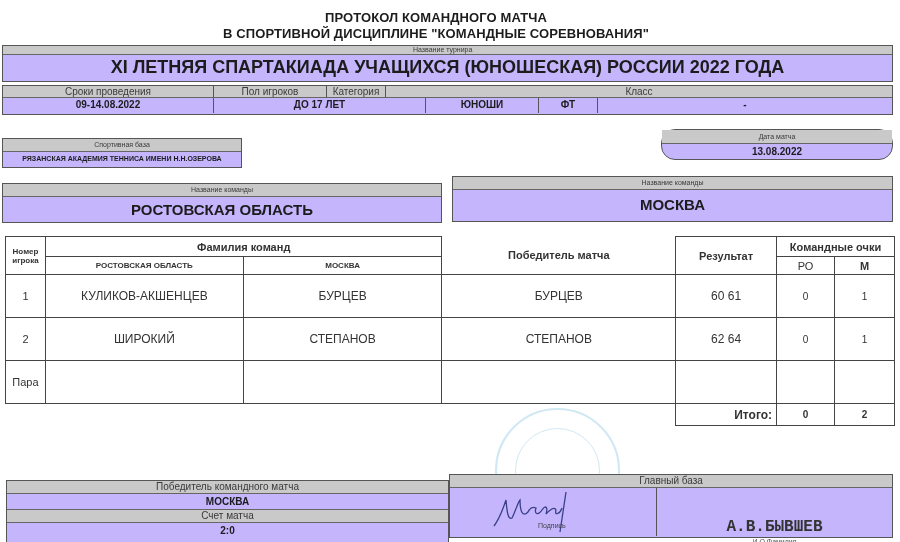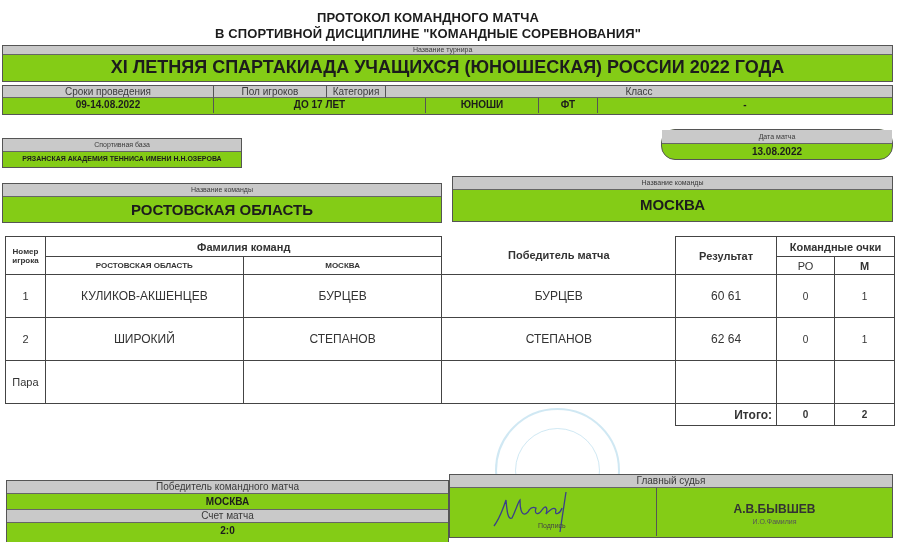--- a/index.html
+++ b/index.html
@@ -1,20 +1,20 @@
 <!DOCTYPE html>
 <html><head>
 <meta charset="utf-8">
 <style>
   * { box-sizing: border-box; margin: 0; padding: 0; }
   html, body { width: 900px; height: 542px; background: #ffffff; overflow: hidden; }
   body { position: relative; font-family: "Liberation Sans", sans-serif; color: #1c1c1c; }
   .abs { position: absolute; }
-  .title { font-weight: bold; font-size: 13px; text-align: center; left: 0; width: 856px; letter-spacing: 0.1px; }
-  .box { position: absolute; border: 1.5px solid #555; background: #84cc16; }
+  .title { font-weight: bold; font-size: 13px; text-align: center; left: 8px; width: 856px; letter-spacing: 0.1px; }
+  .box { position: absolute; border: 1.5px solid #555; background: #c4b5fd; }
   .hdr { background: #c9c9c9; color: #3a3a3a; text-align: center; border-bottom: 1px solid #666; white-space: nowrap; overflow: hidden; }
   .val { text-align: center; font-weight: bold; white-space: nowrap; overflow: hidden; }
   .row { display: flex; }
   .cell { border-right: 1px solid #555; }
   .cell:last-child { border-right: none; }
   table.main { position: absolute; border-collapse: collapse; font-size: 12px; }
   table.main td { border: 1.2px solid #444; text-align: center; vertical-align: middle; color: #333; }
   .small-hdr { font-size: 8px; font-weight: bold; color: #333; }
   .bold-hdr { font-weight: bold; font-size: 11px; color: #333; }
   .stamp { position: absolute; border-radius: 50%; border: 2px solid rgba(120,190,220,0.35); }
@@ -134,26 +134,26 @@
 </div>
 
 <div class="box" style="left:6px; top:480px; width:443px; height:62px; border-bottom:none;">
   <div class="hdr" style="height:13px; font-size:10px; line-height:12px;">Победитель командного матча</div>
   <div class="val" style="font-size:10px; line-height:15px; height:16px; border-bottom:1px solid #666;">МОСКВА</div>
   <div class="hdr" style="height:13px; font-size:10px; line-height:12px;">Счет матча</div>
   <div class="val" style="font-size:10px; line-height:15px;">2:0</div>
 </div>
 
 <div class="box" style="left:449px; top:474px; width:444px; height:64px;">
-  <div class="hdr" style="height:13px; font-size:10px; line-height:12px;">Главный судья</div>
+  <div class="hdr" style="height:13px; font-size:10px; line-height:12px;">Главный база</div>
   <div class="row" style="height:48px;">
     <div class="cell" style="width:207px; position:relative;">
       <svg width="90" height="46" viewBox="0 0 90 46" style="position:absolute; left:40px; top:0;">
         <path d="M4 38 C10 30, 14 18, 16 12 C17 24, 18 32, 22 30 C26 22, 28 14, 30 12 C30 22, 32 30, 38 24 C40 20, 42 18, 46 20 C44 26, 48 28, 52 22 C56 16, 58 20, 56 26 C60 22, 64 18, 66 22 C64 28, 70 26, 72 20 M76 4 L70 44" fill="none" stroke="#3b3f8a" stroke-width="1.3"></path>
       </svg>
       <div style="position:absolute; left:88px; top:34px; font-size:7px; color:#444;">Подпись</div>
     </div>
     <div class="cell" style="flex:1; text-align:center;">
-      <div style="font-weight:bold; font-size:12px; margin-top:14px; color:#333;">А.В.БЫВШЕВ</div>
+      <div style="font-weight:bold; font-size:16px; margin-top:30px; color:#333;font-family:Liberation Mono, monospace;">А.В.БЫВШЕВ</div>
       <div style="font-size:7px; color:#555; margin-top:2px;">И.О.Фамилия</div>
     </div>
   </div>
 </div>
 
 </body></html>

